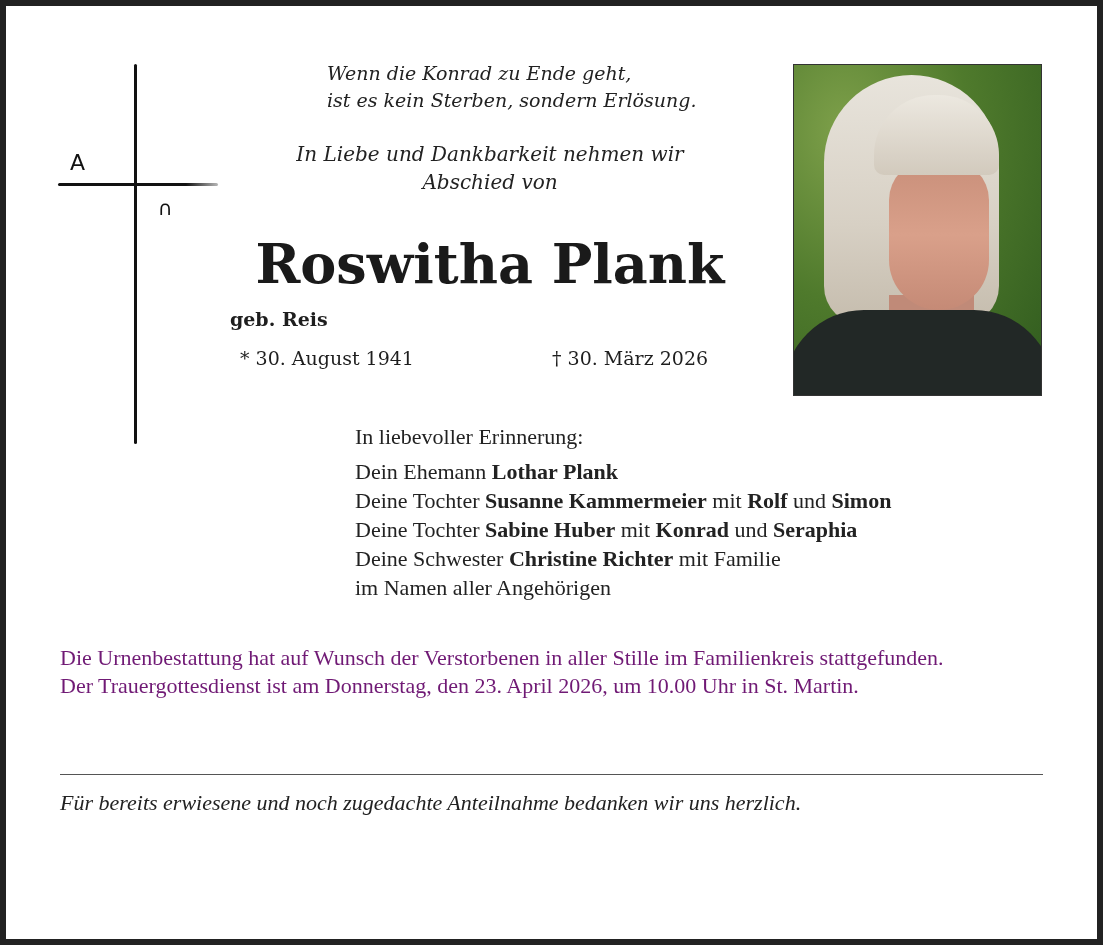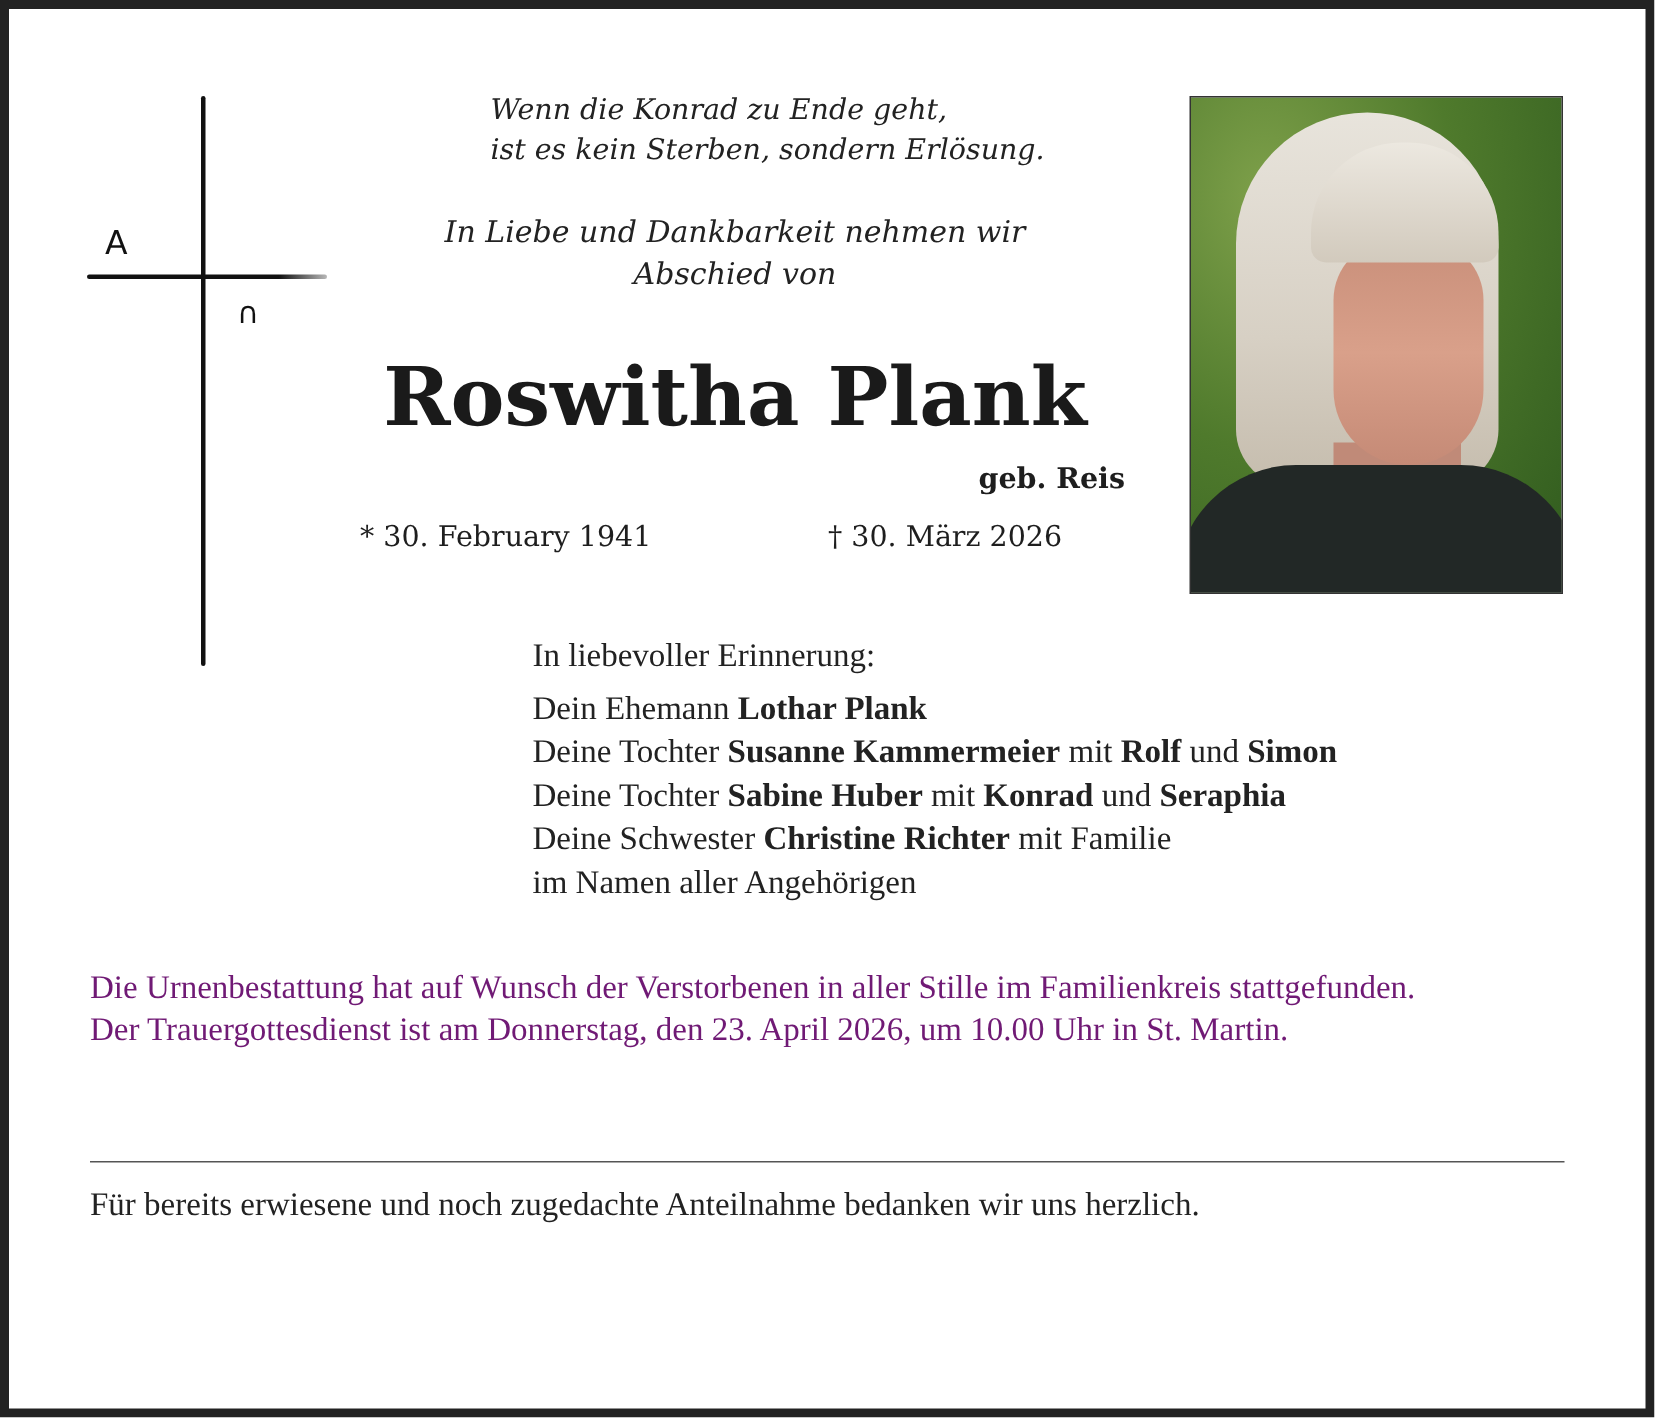--- a/index.html
+++ b/index.html
@@ -46,21 +46,21 @@
       position: absolute; left: 230px; top: 140px; width: 520px;
       text-align: center; font-size: 20px; line-height: 28px; color: #222; font-style: italic;
     }
     .name {
       position: absolute; left: 230px; top: 228px; width: 520px;
       text-align: center; font-weight: bold; font-size: 54px; line-height: 72px; color: #1a1a1a;
       letter-spacing: 0px;
     }
     .birthname {
       position: absolute; left: 230px; top: 305px; width: 520px;
-      text-align: right; font-weight: bold; font-size: 19px; line-height: 28px;
+      text-align: left; font-weight: bold; font-size: 19px; line-height: 28px;
     }
     .dates {
       position: absolute; left: 240px; top: 344px; width: 510px;
       font-size: 19px; line-height: 28px;
     }
     .dates .born { position: absolute; left: 0; top: 0; }
     .dates .died { position: absolute; left: 312px; top: 0; }
     .photo {
       position: absolute; left: 793px; top: 64px;
       width: 249px; height: 332px;
@@ -108,20 +108,21 @@
     .burial p { margin: 0; }
     .divider {
       position: absolute; left: 60px; top: 774px; width: 983px; height: 1px;
       background: #555;
     }
     .thanks {
       position: absolute; left: 60px; top: 789px; width: 983px;
       font-family: "Liberation Serif", serif;
       font-size: 22px; line-height: 28px; color: #222;
       text-align: justify;
+      font-style: italic;
     }
     .thanks span { display: block; }
   </style>
 </head>
 <body>
 
 <div class="frame"></div>
 
 <div>
   <div class="cross-v"></div>
@@ -137,21 +138,21 @@
 
 <div class="intro">
   <div>In Liebe und Dankbarkeit nehmen wir</div>
   <div>Abschied von</div>
 </div>
 
 <div class="name">Roswitha Plank</div>
 <div class="birthname">geb. Reis</div>
 
 <div class="dates">
-  <span class="born">* 30. February 1941</span>
+  <span class="born">* 30. August 1941</span>
   <span class="died">† 30. März 2026</span>
 </div>
 
 <div class="photo">
   <div class="hair"></div>
   <div class="neck"></div>
   <div class="face"></div>
   <div class="bangs"></div>
   <div class="body"></div>
 </div>

